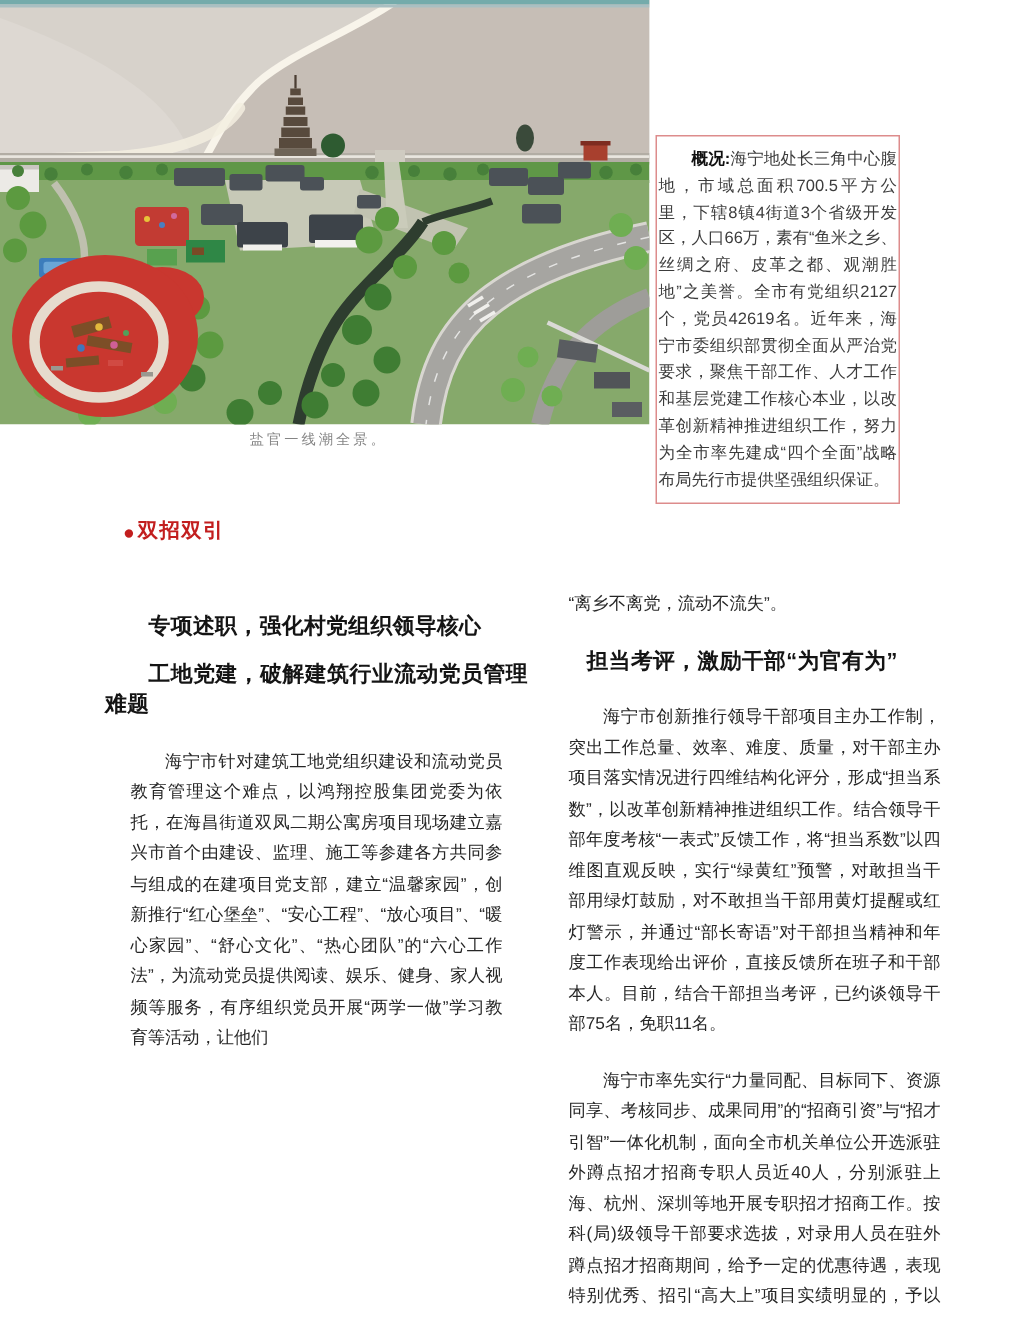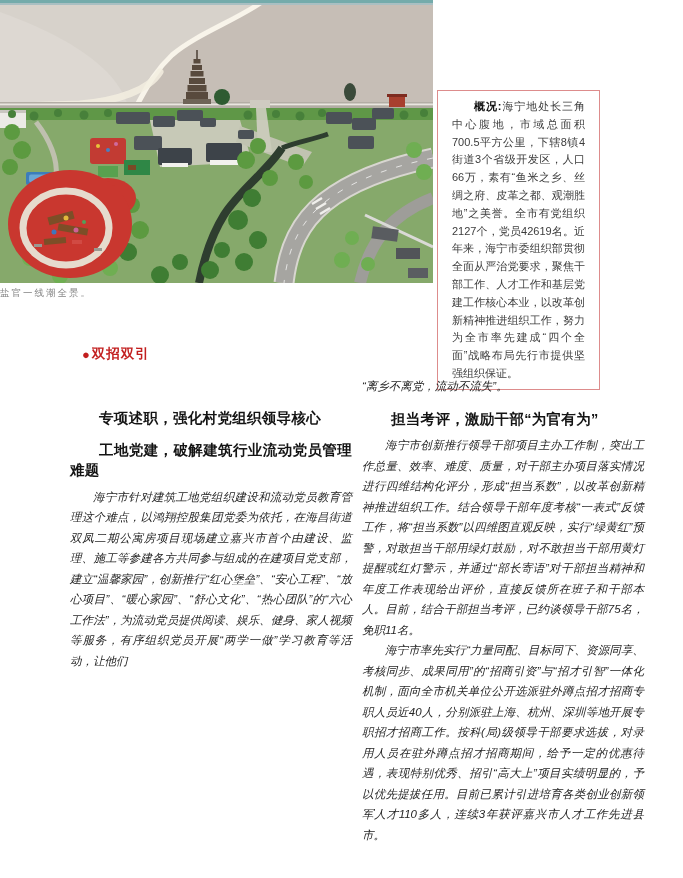--- a/index.html
+++ b/index.html
@@ -3,43 +3,43 @@
 <meta charset="utf-8">
 <style>
   html,body{margin:0;padding:0;background:#ffffff;}
   .page{position:relative;width:683px;height:878px;background:#fff;overflow:hidden;
         font-family:"Liberation Sans","DejaVu Sans",sans-serif;}
 
   
   .photo{position:absolute;left:0;top:0;width:433px;height:283px;overflow:hidden;}
   .photo svg{display:block;}
 
-  .photo-caption{position:absolute;left:0;top:287px;width:425px;text-align:left;
+  .photo-caption{position:absolute;left:0;top:287px;width:425px;text-align:center;
         font-size:9.5px;color:#858585;letter-spacing:2px;}
 
   
   .overview-box{position:absolute;left:437px;top:90px;width:163px;min-height:243px;
-        box-sizing:border-box;border:1px solid #dd8c8c;padding:7px 14px 6px;
+        box-sizing:border-box;border:1px solid #dd8c8c;padding:7px 1px 6px;
         font-size:11px;line-height:17.8px;color:#3c3c3c;text-align:justify;}
   .overview-box p{margin:0;text-indent:2em;}
   .overview-box .label{font-weight:bold;color:#101010;}
 
   
   .section-marker{position:absolute;left:82px;top:345px;font-size:13.5px;font-weight:bold;
         color:#c21e1e;letter-spacing:1px;display:flex;align-items:center;}
   .section-marker .bullet{font-size:13px;margin-right:1px;line-height:1;}
 
   
   .columns{position:absolute;left:70px;top:376px;width:574px;display:flex;gap:10px;}
   .col{width:287px;font-size:11.5px;line-height:20.5px;color:#262626;text-align:justify;}
   .col h3{font-size:14.5px;line-height:20.5px;font-weight:bold;color:#141414;
         margin:11px 0 6px;text-indent:2em;letter-spacing:.3px;}
   .col-left h3.first{margin-top:32px;}
   .col-right h3.first{margin-top:12px;}
-  .col p{margin:0;text-indent:2em;font-style:italic;}
+  .col p{margin:17px;text-indent:2em;}
   .col p.continuation{text-indent:0;}
 </style>
 </head>
 <body>
 
 <div class="page">
 
   <div class="photo">
     <svg width="433" height="283" viewBox="0 0 433 283" xmlns="http://www.w3.org/2000/svg">
 

